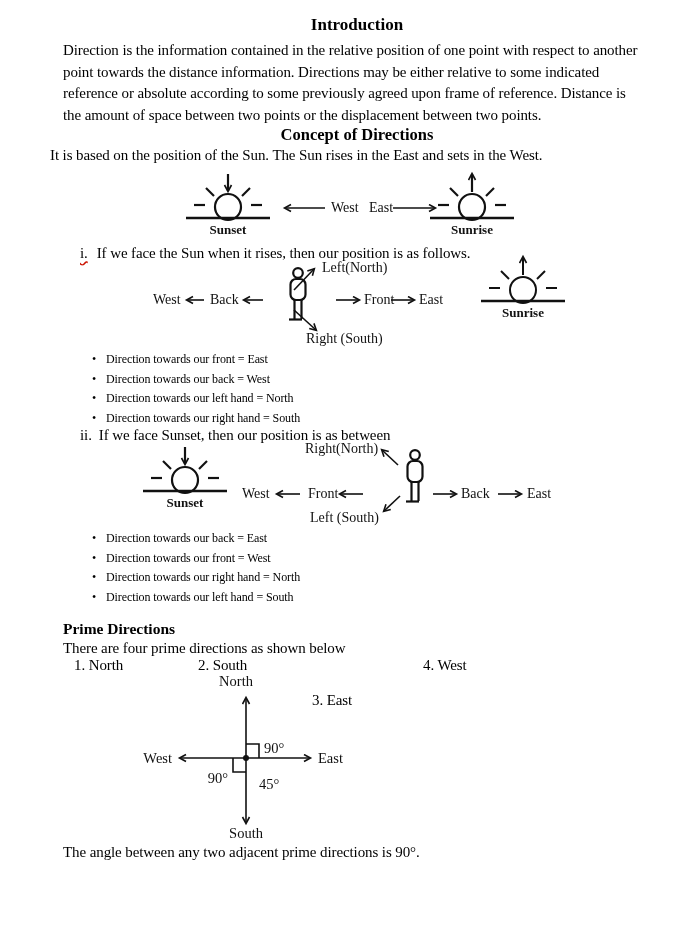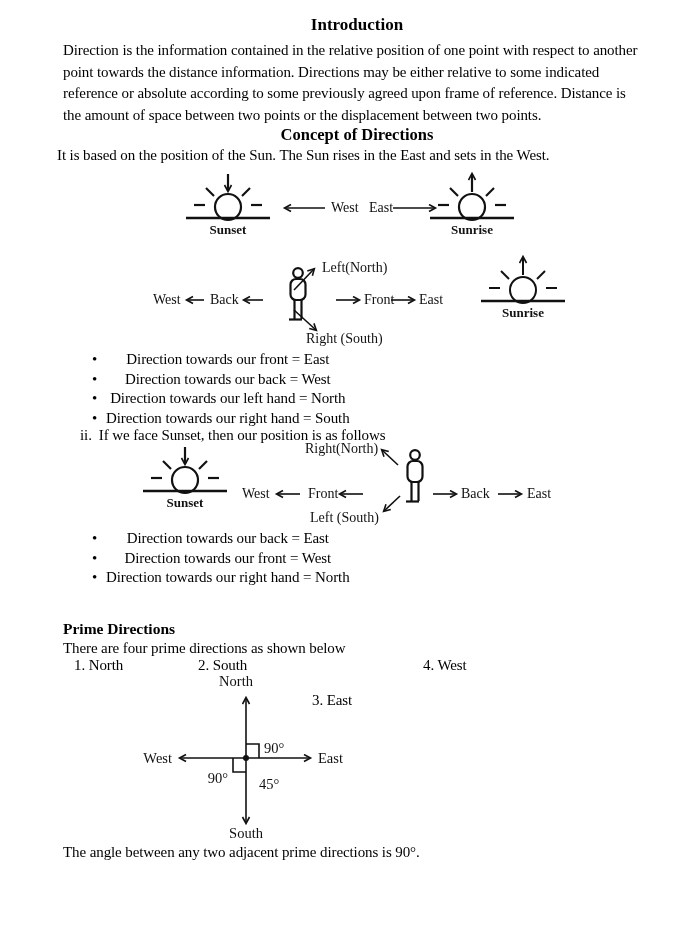--- a/index.html
+++ b/index.html
@@ -7,21 +7,21 @@
         font-family:"Liberation Serif",serif;color:#000;}
   .abs{position:absolute;}
   .nowrap{white-space:nowrap;}
   .h1{font-size:17px;font-weight:bold;text-align:center;}
   .h2{font-size:16.5px;font-weight:bold;text-align:center;}
   .body-text{font-size:15px;letter-spacing:-0.1px;}
   .para{line-height:21.5px;}
   .bold{font-weight:bold;}
   .squiggle{text-decoration:underline;text-decoration-style:wavy;text-decoration-color:#cc1100;
             text-decoration-skip-ink:none;text-underline-offset:2px;}
-  .bullet-item{position:relative;padding-left:14px;font-size:15px;line-height:19.7px;white-space:nowrap;letter-spacing:-0.1px;text-align:center;}
+  .bullet-item{position:relative;padding-left:14px;font-size:12px;line-height:19.7px;white-space:nowrap;letter-spacing:-0.1px;}
   .bullet-item::before{content:"\2022";position:absolute;left:0;}
   svg text{font-family:"Liberation Serif",serif;fill:#111;}
   .dlabel{font-size:14px;}
   .sunlabel{font-size:13px;font-weight:bold;}
   .clabel{font-size:14.5px;}
   .stroke{stroke:#111;fill:none;}
   .arr{stroke:#111;stroke-width:1.6;fill:none;}
 </style>
 </head>
 <body>
@@ -31,21 +31,21 @@
   <div class="abs h1" style="left:57px;top:15px;width:600px;">Introduction</div>
 
   <div class="abs para" style="left:63px;top:40px;">
     <div class="body-text nowrap">Direction is the information contained in the relative position of one point with respect to another</div>
     <div class="body-text nowrap">point towards the distance information. Directions may be either relative to some indicated</div>
     <div class="body-text nowrap">reference or absolute according to some previously agreed upon frame of reference. Distance is</div>
     <div class="body-text nowrap">the amount of space between two points or the displacement between two points.</div>
   </div>
 
   <div class="abs h2" style="left:57px;top:125px;width:600px;">Concept of Directions</div>
-  <div class="abs body-text nowrap" style="left:57px;top:147px;">It is based on the position of the Sun. The Sun rises in the East and sets in the West.</div>
+  <div class="abs body-text nowrap" style="left:50px;top:147px;">It is based on the position of the Sun. The Sun rises in the East and sets in the West.</div>
 
   <svg class="abs" style="left:150px;top:164px;" width="400" height="82" viewBox="0 0 400 82">
     <defs>
       <marker id="ah-a" markerWidth="10" markerHeight="10" refX="7" refY="4.5" orient="auto" markerUnits="userSpaceOnUse">
         <path d="M1,1 L7.5,4.5 L1,8" fill="none" stroke="#111" stroke-width="1.6"></path>
       </marker>
     </defs>
 
     <g class="stroke" stroke-width="2.2">
       <circle cx="78" cy="43" r="13"></circle>
@@ -68,20 +68,23 @@
       <line x1="280" y1="54" x2="364" y2="54" stroke-width="2.6"></line>
       <line x1="288" y1="41" x2="299" y2="41"></line>
         <line x1="345" y1="41" x2="356" y2="41"></line>
       <line x1="300" y1="24" x2="308" y2="32"></line>
         <line x1="344" y1="24" x2="336" y2="32"></line>
       <line x1="322" y1="28" x2="322" y2="10" marker-end="url(#ah-a)"></line>
     </g>
     <text class="sunlabel" x="322" y="70" text-anchor="middle">Sunrise</text>
   </svg>
 
+  <div class="abs body-text nowrap" style="left:80px;top:245px;">
+    <span class="squiggle">i.</span><span style="margin-left:9px;">If we face the Sun when it rises, then our position is as follows.</span>
+  </div>
 
   <svg class="abs" style="left:60px;top:254px;" width="560" height="98" viewBox="0 0 560 98">
     <defs>
       <marker id="ah-b" markerWidth="10" markerHeight="10" refX="7" refY="4.5" orient="auto" markerUnits="userSpaceOnUse">
         <path d="M1,1 L7.5,4.5 L1,8" fill="none" stroke="#111" stroke-width="1.6"></path>
       </marker>
     </defs>
     <text class="dlabel" x="262" y="18">Left(North)</text>
     <line class="arr" x1="234" y1="36" x2="254" y2="15" marker-end="url(#ah-b)"></line>
 
@@ -116,21 +119,21 @@
   </svg>
 
   <div class="abs" style="left:92px;top:350px;">
     <div class="bullet-item">Direction towards our front = East</div>
     <div class="bullet-item">Direction towards our back = West</div>
     <div class="bullet-item">Direction towards our left hand = North</div>
     <div class="bullet-item">Direction towards our right hand = South</div>
   </div>
 
   <div class="abs body-text nowrap" style="left:80px;top:427px;">
-    <span>ii.</span><span style="margin-left:7px;">If we face Sunset, then our position is as follows</span>
+    <span>ii.</span><span style="margin-left:7px;">If we face Sunset, then our position is as between</span>
   </div>
 
   <svg class="abs" style="left:100px;top:438px;" width="480" height="94" viewBox="0 0 480 94">
     <defs>
       <marker id="ah-c" markerWidth="10" markerHeight="10" refX="7" refY="4.5" orient="auto" markerUnits="userSpaceOnUse">
         <path d="M1,1 L7.5,4.5 L1,8" fill="none" stroke="#111" stroke-width="1.6"></path>
       </marker>
     </defs>
     <text class="dlabel" x="205" y="15">Right(North)</text>
     <line class="arr" x1="298" y1="27" x2="282" y2="12" marker-end="url(#ah-c)"></line>
@@ -162,20 +165,21 @@
     <line class="arr" x1="398" y1="56" x2="421" y2="56" marker-end="url(#ah-c)"></line>
     <text class="dlabel" x="427" y="60">East</text>
     <line class="arr" x1="300" y1="58" x2="284" y2="73" marker-end="url(#ah-c)"></line>
     <text class="dlabel" x="210" y="84">Left (South)</text>
   </svg>
 
   <div class="abs" style="left:92px;top:529px;">
     <div class="bullet-item">Direction towards our back = East</div>
     <div class="bullet-item">Direction towards our front = West</div>
     <div class="bullet-item">Direction towards our right hand = North</div>
+    <div class="bullet-item">Direction towards our left hand = South</div>
   </div>
 
   <div class="abs bold nowrap" style="left:63px;top:620px;font-size:15.5px;">Prime Directions</div>
   <div class="abs body-text nowrap" style="left:63px;top:640px;">There are four prime directions as shown below</div>
   <div class="abs body-text nowrap" style="left:74px;top:657px;">1. North</div>
   <div class="abs body-text nowrap" style="left:198px;top:657px;">2. South</div>
   <div class="abs body-text nowrap" style="left:312px;top:657px;margin-top:35px;">3. East</div>
   <div class="abs body-text nowrap" style="left:423px;top:657px;">4. West</div>
 
   <svg class="abs" style="left:130px;top:668px;" width="280" height="180" viewBox="0 0 280 180">

